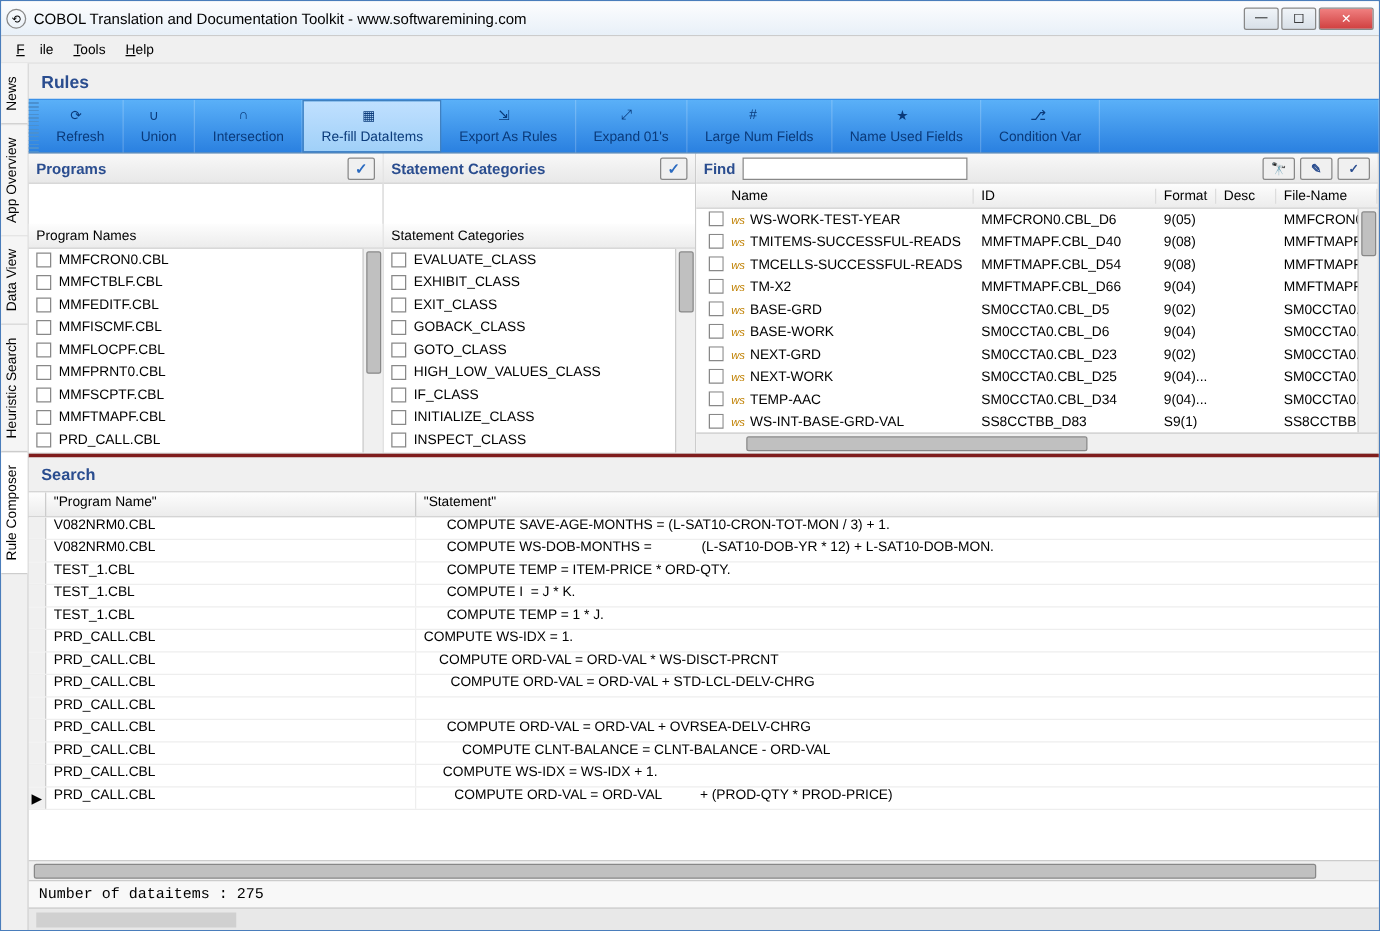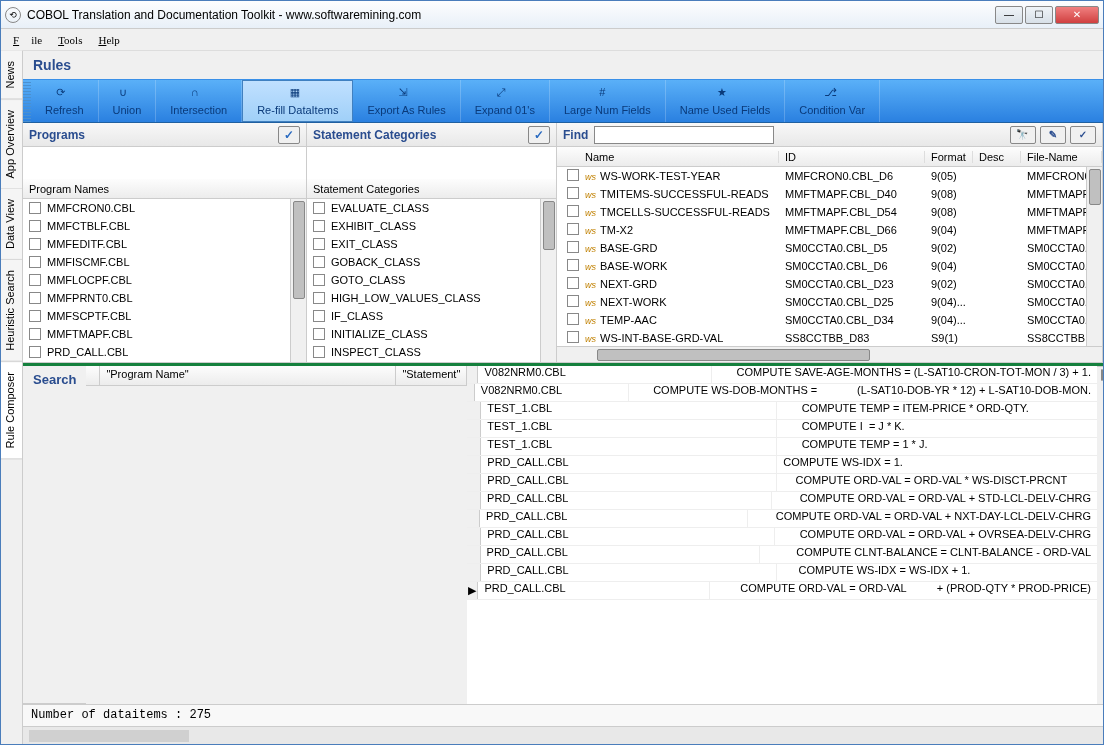--- a/index.html
+++ b/index.html
@@ -4,21 +4,21 @@
 <style>
 * { box-sizing: border-box; margin: 0; padding: 0; }
 body { font-family: Tahoma, Arial, sans-serif; font-size: 11px; background: #fff; overflow: hidden; }
 .window { width: 1104px; height: 745px; border: 1px solid #4a7dbb; display: flex; flex-direction: column; background: #f0f0f0; }
 .titlebar { height: 28px; background: linear-gradient(#fdfdfe, #e8f0f8); display: flex; align-items: center; padding: 0 4px; border-bottom: 1px solid #ccc; }
 .titlebar .icon { width: 16px; height: 16px; border: 1px solid #888; border-radius: 8px; margin-right: 6px; display: flex; align-items: center; justify-content: center; font-size: 9px; }
 .titlebar .title { flex: 1; font-size: 12px; }
 .winbtns { display: flex; gap: 2px; }
 .winbtn { width: 28px; height: 18px; border: 1px solid #888; background: linear-gradient(#f0f4f8, #d8e0e8); border-radius: 2px; display: flex; align-items: center; justify-content: center; font-size: 10px; cursor: pointer; }
 .winbtn.close { background: linear-gradient(#f08080, #d04040); color: #fff; width: 44px; }
-.menubar { height: 22px; background: #f0f0f0; display: flex; align-items: center; padding: 0 6px; gap: 4px; border-bottom: 1px solid #ddd; font-family: Liberation Serif, serif; }
+.menubar { height: 22px; background: #f0f0f0; display: flex; align-items: center; padding: 0 6px; gap: 4px; border-bottom: 1px solid #ddd; }
 .menubar span { padding: 2px 6px; cursor: pointer; }
 .menubar span u { text-decoration: underline; }
 .body-area { flex: 1; display: flex; min-height: 0; }
 .side-tabs { width: 22px; background: #f0f0f0; border-right: 1px solid #ccc; display: flex; flex-direction: column; }
 .side-tab { writing-mode: vertical-rl; transform: rotate(180deg); padding: 10px 3px; font-size: 11px; border-top: 1px solid #ccc; cursor: pointer; text-align: center; background: #f5f5f5; }
 .side-tab.active { background: #fff; }
 .main { flex: 1; display: flex; flex-direction: column; min-width: 0; }
 .rules-header { padding: 6px 10px; font-size: 14px; font-weight: bold; color: #2a4d8f; background: #f0f0f0; }
 .toolbar { height: 44px; background: linear-gradient(#5ab0f8, #2a80e0); display: flex; align-items: stretch; border-top: 1px solid #3a90e8; border-bottom: 1px solid #2060a0; }
 .toolbar .drag { width: 8px; background: repeating-linear-gradient(0deg, #4a90d0, #4a90d0 1px, transparent 1px, transparent 3px); }
@@ -45,21 +45,21 @@
 .finder .trow { display: flex; align-items: center; height: 18px; padding: 0; }
 .finder .trow div { padding: 0 6px; overflow: hidden; white-space: nowrap; }
 .c-name { width: 200px; }
 .c-id { width: 146px; }
 .c-fmt { width: 48px; }
 .c-desc { width: 48px; }
 .c-fn { flex: 1; }
 .ws { color: #c08000; font-size: 9px; margin-right: 4px; font-style: italic; }
 .hscroll { height: 16px; background: #f0f0f0; border-top: 1px solid #ccc; display: flex; align-items: center; }
 .hscroll .thumb { height: 12px; background: #c0c0c0; border: 1px solid #888; border-radius: 2px; margin-left: 40px; width: 50%; }
-.lower { flex: 1; display: flex; flex-direction: row; min-height: 0; border-top: 3px solid #15803d; }
+.lower { flex: 1; display: flex; flex-direction: column; min-height: 0; border-top: 3px solid #7f1d1d; }
 .lower .shdr { padding: 6px 10px; font-size: 13px; font-weight: bold; color: #2a4d8f; background: #f0f0f0; border-bottom: 1px solid #ccc; }
 .lower .grid-hdr { height: 20px; background: linear-gradient(#fdfdfd, #ececec); border-bottom: 1px solid #ccc; display: flex; }
 .lower .grid-hdr div { padding: 2px 6px; border-right: 1px solid #ccc; }
 .gc-prog { width: 310px; }
 .gc-stmt { flex: 1; }
 .lower .grid { flex: 1; overflow-y: auto; background: #fff; }
 .grow { display: flex; height: 18px; border-bottom: 1px solid #eee; }
 .grow .marker { width: 14px; background: #f0f0f0; border-right: 1px solid #ccc; display: flex; align-items: center; justify-content: center; }
 .grow .gp { width: 296px; padding: 0 6px; border-right: 1px solid #eee; }
 .grow .gs { flex: 1; padding: 0 6px; white-space: pre; }
@@ -427,21 +427,20 @@
                 <div class="gs">    COMPUTE ORD-VAL = ORD-VAL * WS-DISCT-PRCNT</div>
               </div>
               <div class="grow">
                 <div class="marker"></div>
                 <div class="gp">PRD_CALL.CBL</div>
                 <div class="gs">       COMPUTE ORD-VAL = ORD-VAL + STD-LCL-DELV-CHRG</div>
               </div>
               <div class="grow">
                 <div class="marker"></div>
                 <div class="gp">PRD_CALL.CBL</div>
-                <div class="gs">       COMPUTE ORD-VAL = ORD-VAL + NXT-DAY-LCL-DELV-CHRG</div>
               </div>
               <div class="grow">
                 <div class="marker"></div>
                 <div class="gp">PRD_CALL.CBL</div>
                 <div class="gs">      COMPUTE ORD-VAL = ORD-VAL + OVRSEA-DELV-CHRG</div>
               </div>
               <div class="grow">
                 <div class="marker"></div>
                 <div class="gp">PRD_CALL.CBL</div>
                 <div class="gs">          COMPUTE CLNT-BALANCE = CLNT-BALANCE - ORD-VAL</div>

